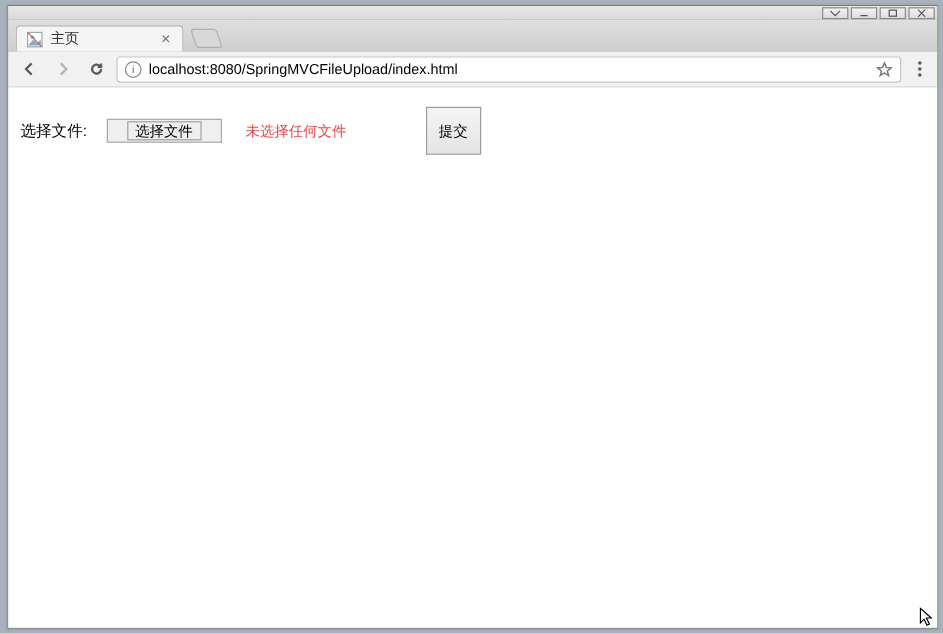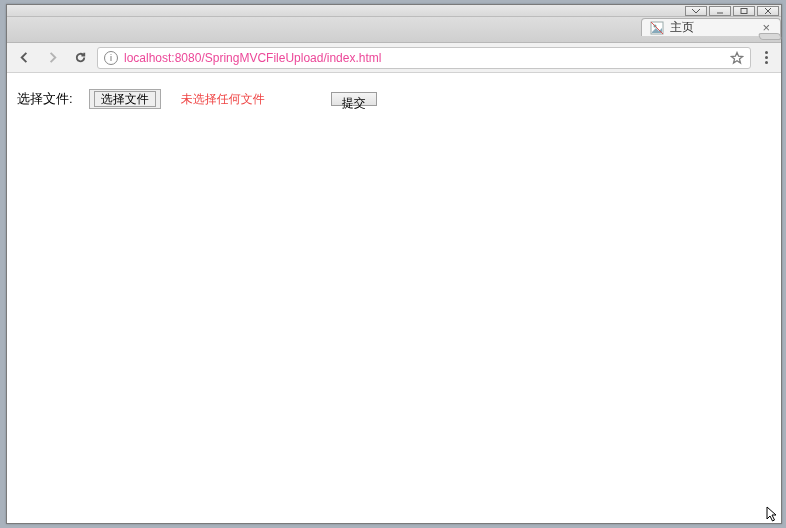--- a/index.html
+++ b/index.html
@@ -40,21 +40,20 @@
   }
   .win-btn svg { width: 10px; height: 8px; }
   .tabstrip {
     height: 26px;
     background: linear-gradient(#dedede,#cfcfcf);
     border-bottom: 1px solid #b7b7b7;
     display: flex;
     align-items: flex-end;
     padding-left: 6px;
     position: relative;
-    flex-direction: column;
   }
   .tab {
     display: flex;
     align-items: center;
     background: #f5f5f5;
     border: 1px solid #b0b0b0;
     border-bottom: none;
     border-top-left-radius: 4px;
     border-top-right-radius: 4px;
     height: 22px;
@@ -112,21 +111,21 @@
   .omni-icon {
     width: 14px; height: 14px;
     border: 1px solid #888;
     border-radius: 50%;
     display: flex; align-items: center; justify-content: center;
     font-size: 9px; color: #666;
   }
   .omnibox input {
     flex: 1; border: none; outline: none;
     font-size: 12px; font-family: inherit;
-    color: #ec4899; background: transparent;
+    color: #000000; background: transparent;
   }
   .star-icon { width: 14px; height: 14px; }
   .star-icon svg { width: 14px; height: 14px; stroke: #7b7b7b; fill: none; stroke-width: 1.3; }
   .menu-btn {
     width: 18px; height: 22px;
     display: flex; align-items: center; justify-content: center;
   }
   .menu-btn .dots { width: 3px; display: flex; flex-direction: column; gap: 2px; }
   .menu-btn .dots span { width: 3px; height: 3px; background: #5a5a5a; border-radius: 50%; display: block; }
 
@@ -137,38 +136,38 @@
     font-size: 13px;
     color: #000;
     overflow: auto;
   }
   .form-row { display: flex; align-items: center; gap: 16px; }
   .file-label { margin-right: 0; }
   .file-wrap {
     display: inline-flex; align-items: center;
     border: 1px solid #a9a9a9; background: #efefef;
     height: 20px;
-    padding: 0 4px;
+    padding: 0 16px;
   }
   .file-btn {
     font-size: 12px; font-family: inherit;
     background: #efefef;
     border: 1px solid #a0a0a0;
     padding: 0 6px;
     height: 16px;
     line-height: 14px;
   }
   .file-status { font-size: 12px; color: #ef4444; margin-left: 4px; }
   .submit-btn {
     margin-left: 50px;
     font-size: 12px; font-family: inherit;
     border: 1px solid #9c9c9c;
     background: linear-gradient(#f5f5f5,#e3e3e3);
     padding: 2px 10px;
-    height: 14px;
+    height: 40px;
   }
   .cursor {
     position: absolute;
     right: 6px; bottom: 4px;
     width: 14px; height: 18px; pointer-events: none;
   }
   .cursor svg { width: 14px; height: 18px; }
 </style>
 </head>
 <body>

